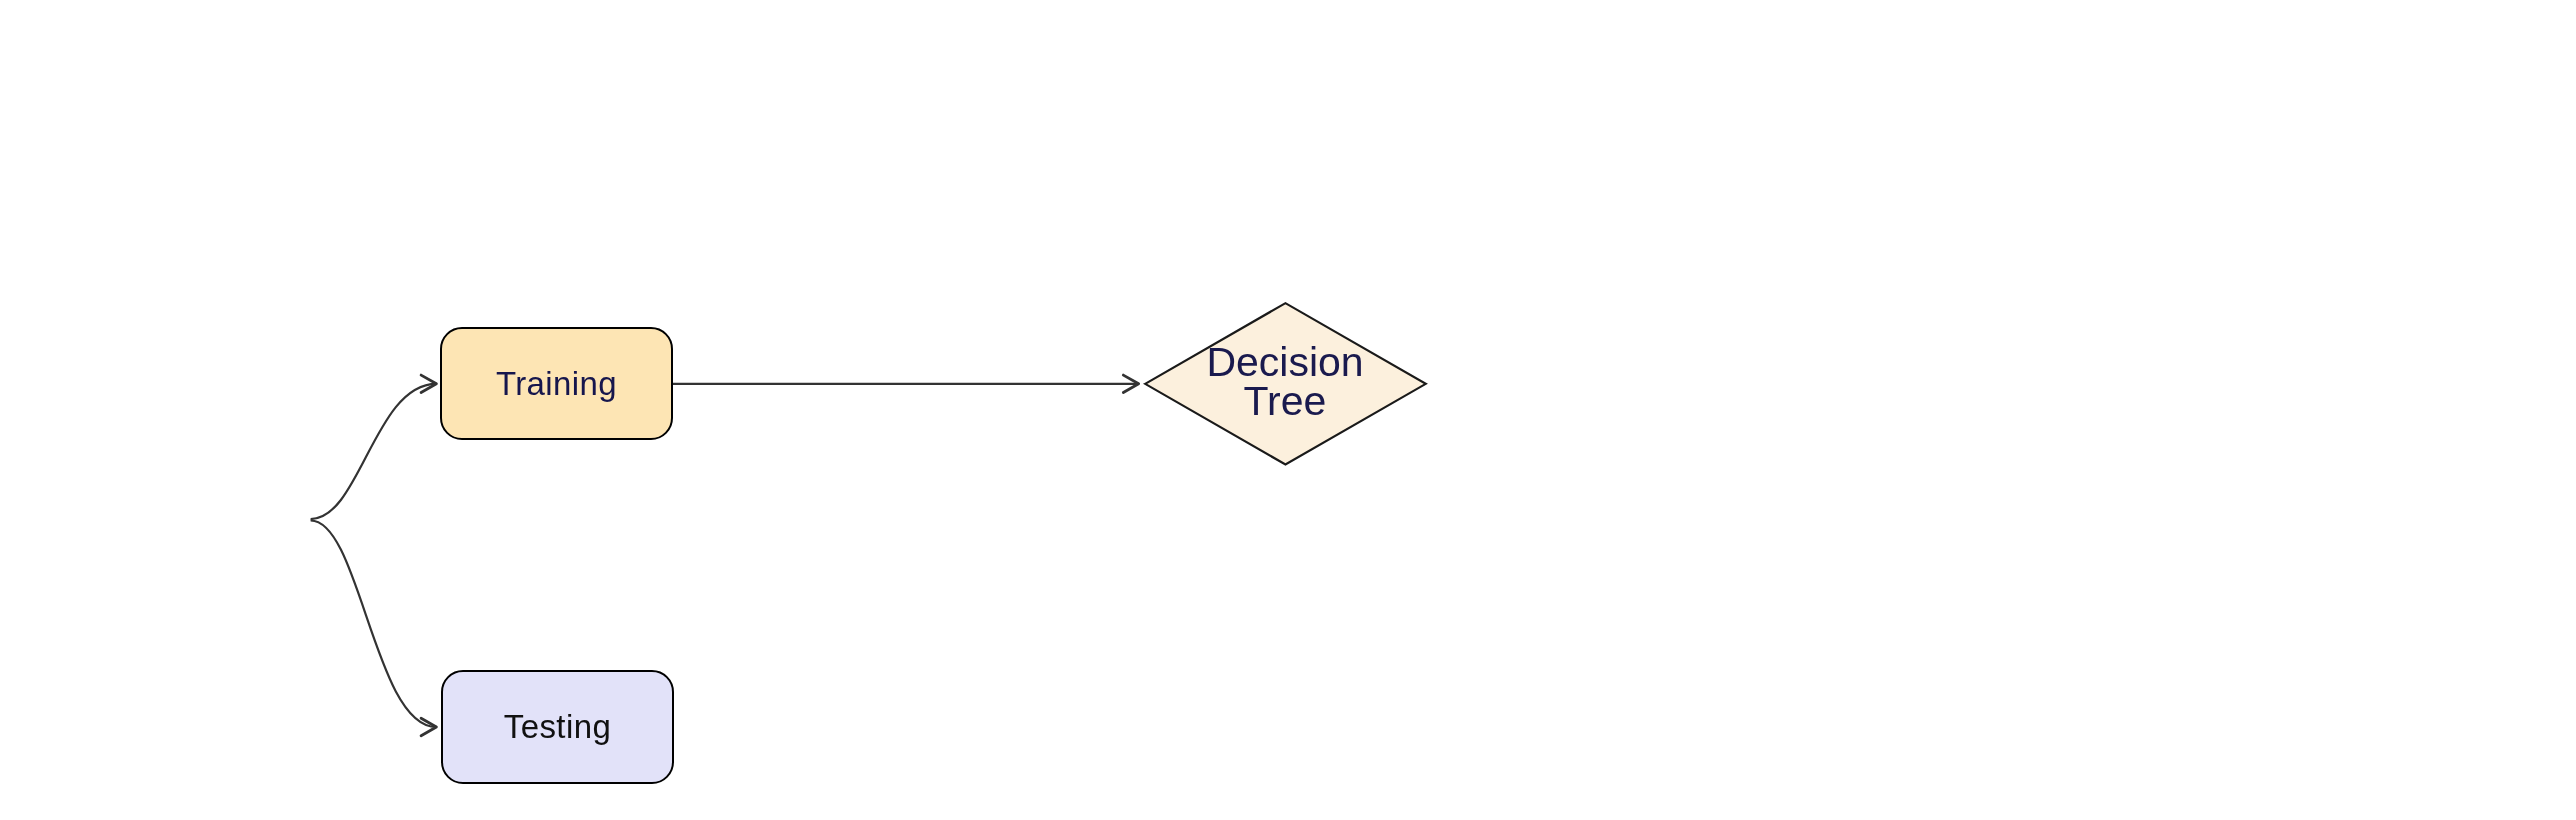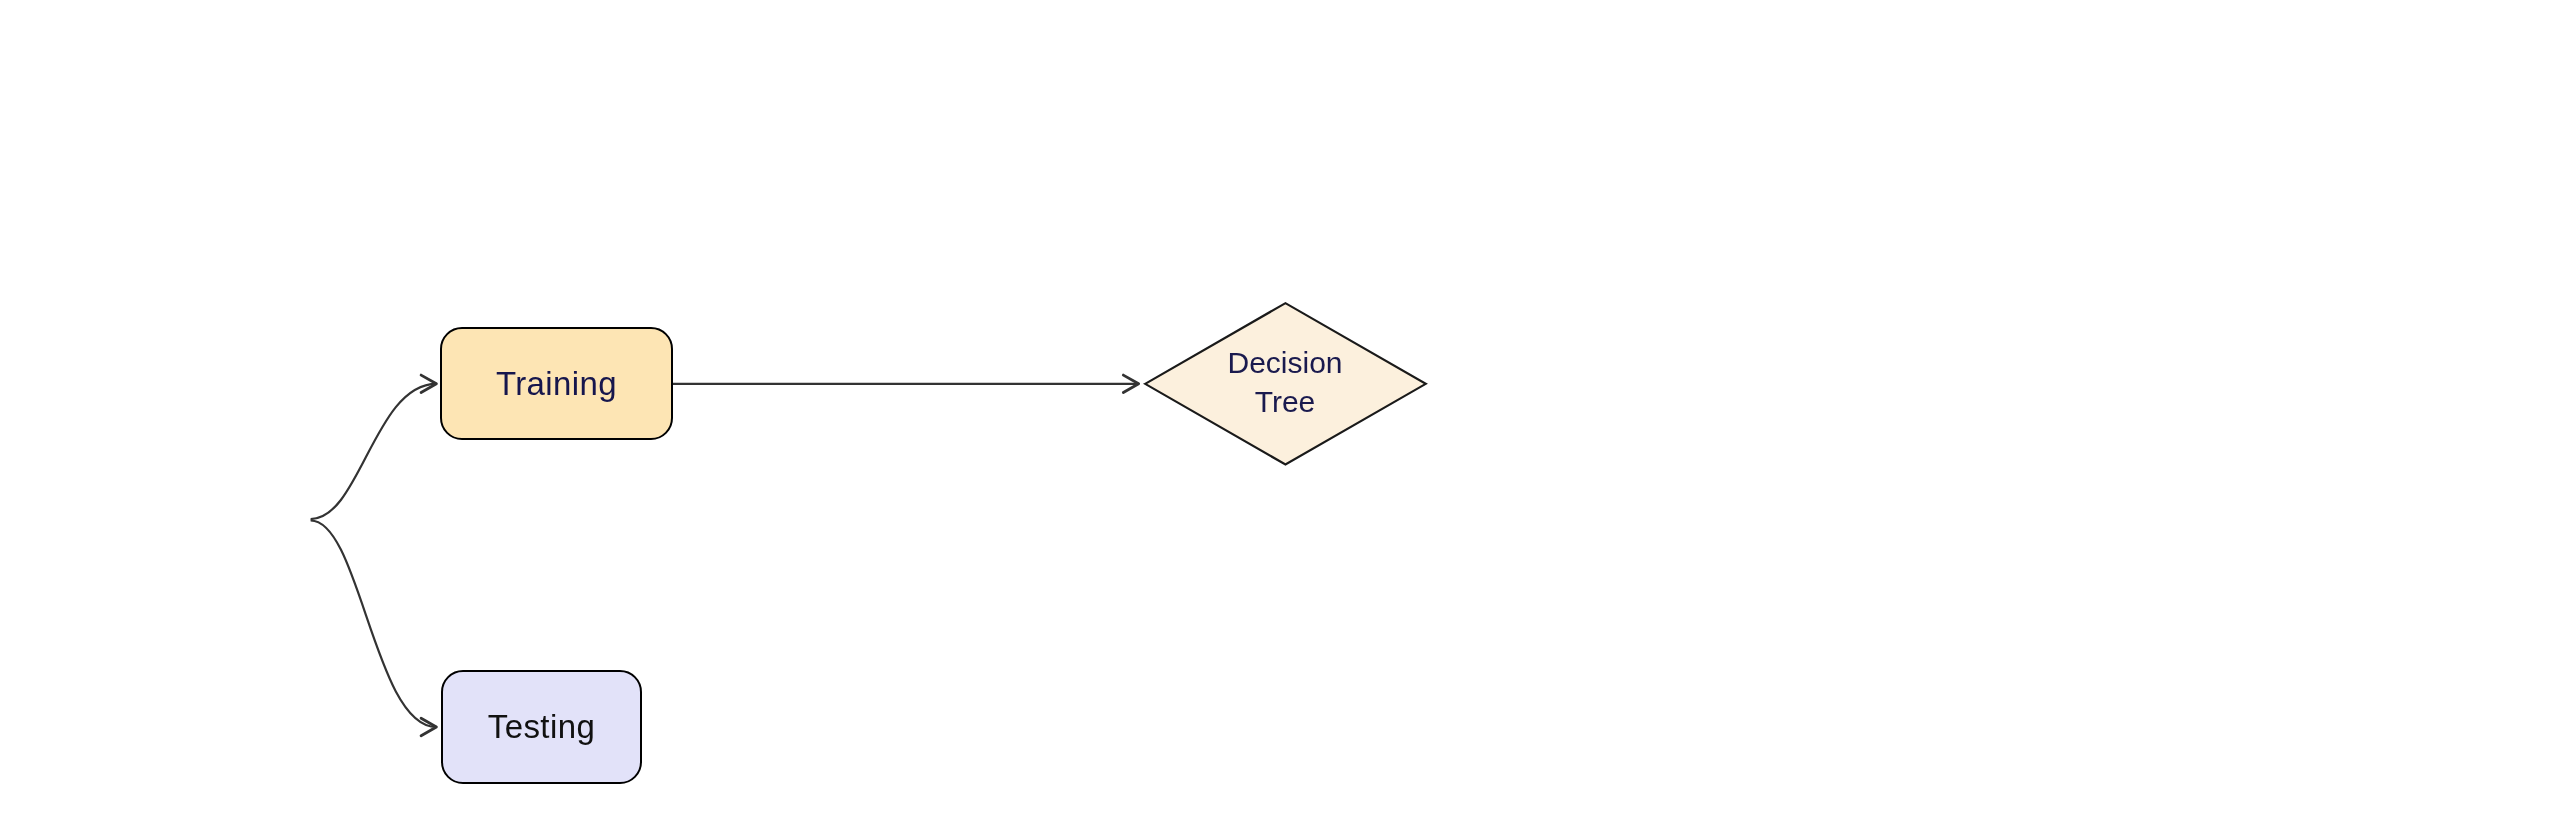--- a/index.html
+++ b/index.html
@@ -30,29 +30,29 @@
   }
   #node-all-data {
     left: 71px; top: 461px; width: 238px; height: 117px;
     background: #ffffff; color: #0d0d0d;
   }
   #node-training {
     left: 440px; top: 327px; width: 233px; height: 113px;
     background: #fde5b4; color: #16164d;
   }
   #node-testing {
-    left: 441px; top: 670px; width: 201px; height: 114px;
+    left: 441px; top: 670px; width: 233px; height: 114px;
     background: #e2e2f9; color: #111111;
   }
   .diamond-label {
     position: absolute;
     left: 1285px; top: 384px;
     transform: translate(-50%, -52%);
     text-align: center;
-    font-size: 30px;
+    font-size: 41px;
     line-height: 39px;
     color: #1a1a4e;
     white-space: nowrap;
   }
 </style>
 </head>
 <body>
 
 <div class="canvas">
 

